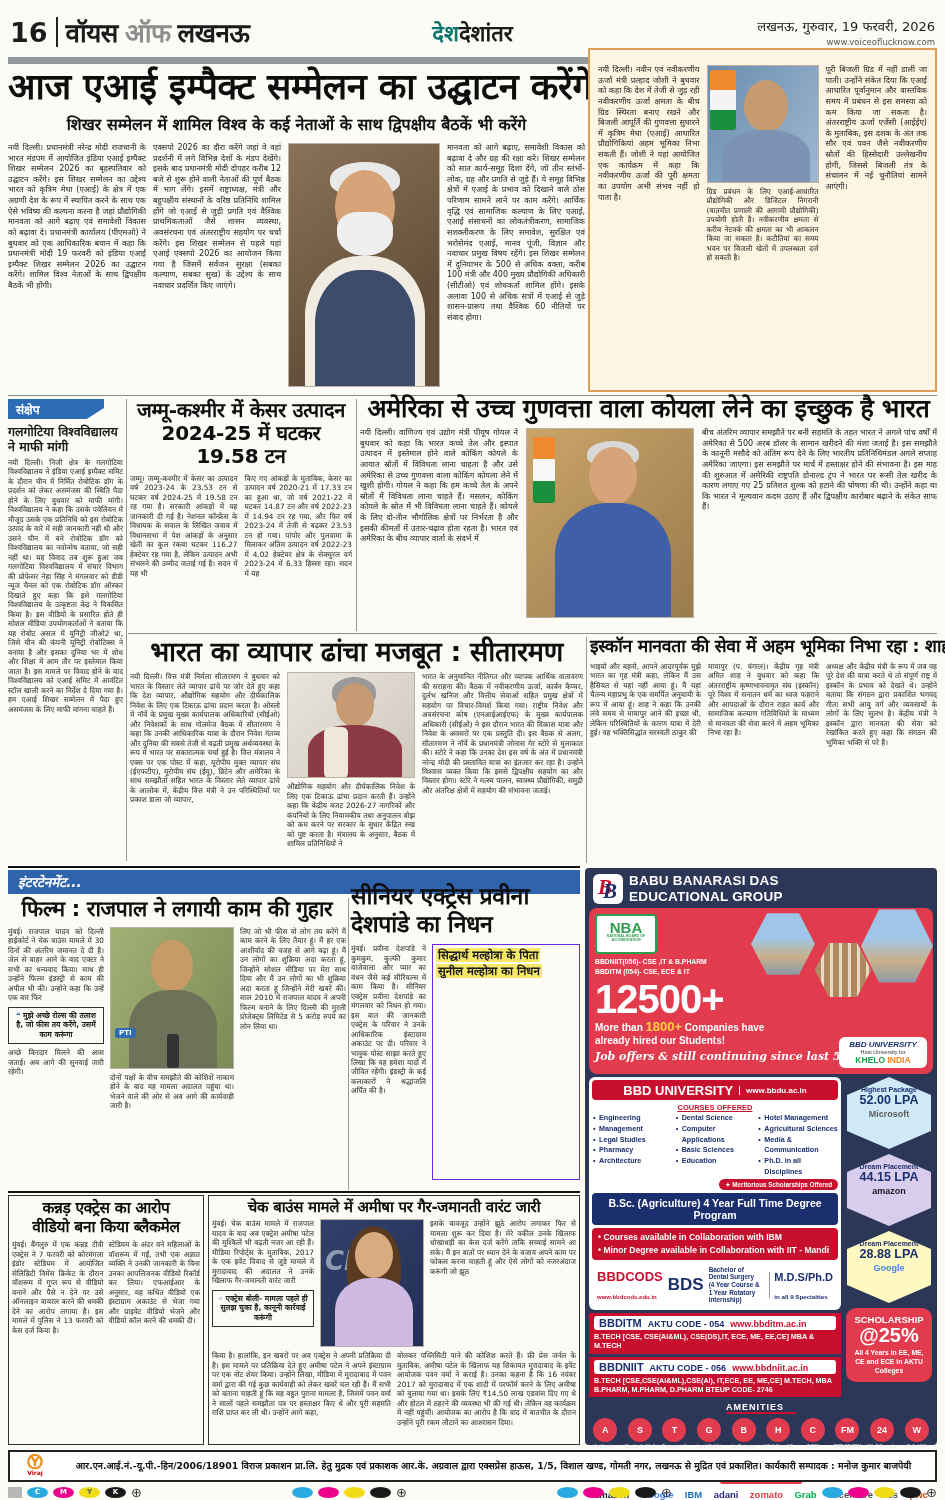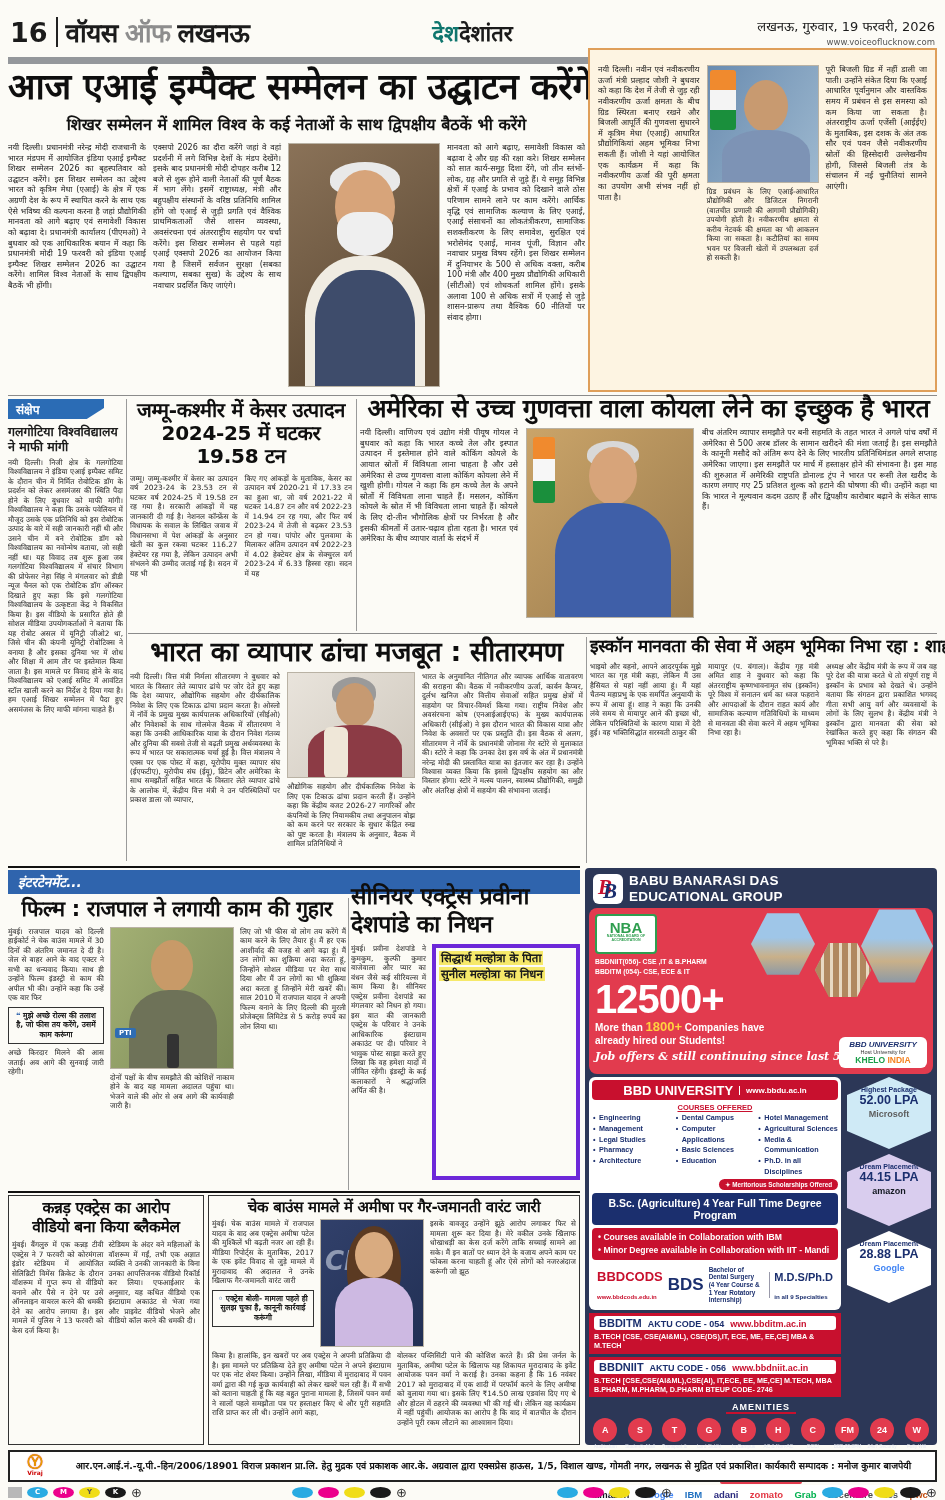--- a/index.html
+++ b/index.html
@@ -80,21 +80,21 @@
   .rajpal-hl { font-size:21px; white-space:nowrap; text-align:center; }
   .rajpal-body { display:flex; gap:6px; margin-top:6px; height:252px; overflow:hidden; }
   .rp-c1 { width:96px; } .rp-mid { width:124px; display:flex; flex-direction:column; gap:4px; } .rp-c2 { flex:1; }
   .pullquote { border:1px solid #333; padding:3px; font-size:7.6px; font-weight:800; text-align:center; line-height:1.3; margin:4px 0; }
   .pq-mark { color:#2f64ad; font-weight:900; }
 
   .praveena { position:absolute; left:351px; top:883px; width:229px; height:307px; }
   .praveena-hl { font-size:23px; line-height:1.2; font-weight:800; }
   .praveena-body { display:flex; gap:6px; margin-top:6px; height:236px; overflow:hidden; }
   .pv-c1 { flex:1; }
-  .sidharth { width:148px; border:4px solid #6d28d9; padding:3px; }
+  .sidharth { width:148px; border:1px solid #6d28d9; padding:3px; }
   .sid-hl { font-size:11.5px; font-weight:900; line-height:1.35; }
   .sid-hl span { background:#f6e96a; padding:0 2px; }
 
   .bot-rule { position:absolute; left:8px; top:1191px; width:572px; height:1.5px; background:#111; }
   .kannada { position:absolute; left:8px; top:1195px; width:196px; height:250px; border:1.5px solid #333; padding:3px; }
   .kannada-hl { font-size:15.5px; line-height:1.2; text-align:center; }
   .kannada-body { display:flex; gap:5px; margin-top:4px; height:195px; overflow:hidden; }
 
   .cheque { position:absolute; left:208px; top:1195px; width:372px; height:250px; border:1.5px solid #333; padding:3px; }
   .cheque-hl { font-size:15px; white-space:nowrap; text-align:center; }
@@ -151,21 +151,21 @@
   .pl-co { font-size:9px; font-weight:800; margin-top:2px; }
   .aktu-band { background:#c8102e; border-radius:0; margin-top:3px; padding:3px 5px; }
   .aktu-l1 { background:#fff; color:#1b2f6e; border-radius:3px; font-weight:900; font-size:11px; padding:1px 5px; display:flex; gap:6px; align-items:baseline; }
   .aktu-l1 .code { font-size:9px; color:#1b2f6e; font-weight:800; }
   .aktu-l1 .url { color:#c8102e; }
   .aktu-l2 { font-size:7.2px; font-weight:800; color:#fff; margin-top:2px; line-height:1.3; }
   .scholar-box { background:#e23b4e; border-radius:10px; text-align:center; padding:6px 3px; width:86px; }
   .sch-t { font-size:9.5px; font-weight:900; }
   .sch-p { font-size:20px; font-weight:900; line-height:1; }
   .sch-n { font-size:6.8px; font-weight:800; margin-top:3px; line-height:1.35; }
-  .amen-title { text-align:center; font-size:9px; font-weight:900; letter-spacing:1px; margin-top:5px; border-bottom:2px solid #c8102e; width:70px; margin-left:auto; margin-right:auto; }
+  .amen-title { text-align:left; font-size:9px; font-weight:900; letter-spacing:1px; margin-top:5px; border-bottom:2px solid #c8102e; width:70px; margin-left:auto; margin-right:auto; }
   .amenities { display:flex; gap:2px; margin-top:4px; justify-content:space-between; }
   .amen { width:33px; text-align:center; }
   .amen-ic { width:24px; height:24px; border-radius:50%; background:#e23b4e; color:#fff; font-weight:900; font-size:9px; line-height:24px; margin:0 auto; }
   .amen-lb { font-size:4.8px; line-height:1.25; margin-top:2px; color:#e6e9f2; }
   .recr-tab { background:#e23b4e; color:#fff; font-size:7.5px; font-weight:900; width:fit-content; margin:5px auto 0; padding:1px 8px; border-radius:2px; }
   .recr-panel { background:#fff; border-radius:4px; margin-top:1px; padding:4px 5px; }
   .recr-row { display:flex; justify-content:space-between; align-items:center; flex-wrap:nowrap; gap:4px; }
   .recr-row span { font-size:9.5px; font-weight:800; white-space:nowrap; }
 
   
@@ -401,21 +401,21 @@
           <div class="courses-title">COURSES OFFERED</div>
           <div class="courses">
             <ul>
               <li>Engineering</li>
               <li>Management</li>
               <li>Legal Studies</li>
               <li>Pharmacy</li>
               <li>Architecture</li>
             </ul>
             <ul>
-              <li>Dental Campus</li>
+              <li>Dental Science</li>
               <li>Computer Applications</li>
               <li>Basic Sciences</li>
               <li>Education</li>
             </ul>
             <ul>
               <li>Hotel Management</li>
               <li>Agricultural Sciences</li>
               <li>Media &amp; Communication</li>
               <li>Ph.D. in all Disciplines</li>
             </ul>
@@ -457,24 +457,29 @@
         <div class="pl-hex" style="background-color: rgb(207, 234, 246);">
           <div class="pl-tier">Highest Package</div>
           <div class="pl-lpa">52.00 LPA</div>
           <div class="pl-co" style="color: rgb(94, 94, 94);">Microsoft</div>
         </div>
         <div class="pl-hex" style="background-color: rgb(217, 205, 238);">
           <div class="pl-tier">Dream Placement</div>
           <div class="pl-lpa">44.15 LPA</div>
           <div class="pl-co" style="color: rgb(19, 25, 33);">amazon</div>
         </div>
-        <div class="pl-hex" style="background-color: #ffffff;">
+        <div class="pl-hex" style="background-color: #fef9c3;">
           <div class="pl-tier">Dream Placement</div>
           <div class="pl-lpa">28.88 LPA</div>
           <div class="pl-co" style="color: rgb(66, 133, 244);">Google</div>
+        </div>
+        <div class="scholar-box">
+          <div class="sch-t">SCHOLARSHIP</div>
+          <div class="sch-p">@25%</div>
+          <div class="sch-n">All 4 Years in EE, ME, CE and ECE in AKTU Colleges</div>
         </div>
       </div>
     </div>
 
     <div class="amen-title">AMENITIES</div>
     <div class="amenities">
       <div class="amen">
           <div class="amen-ic">A</div>
           <div class="amen-lb">Auditorium (1000+ Seating Capacity)</div>
         </div>

